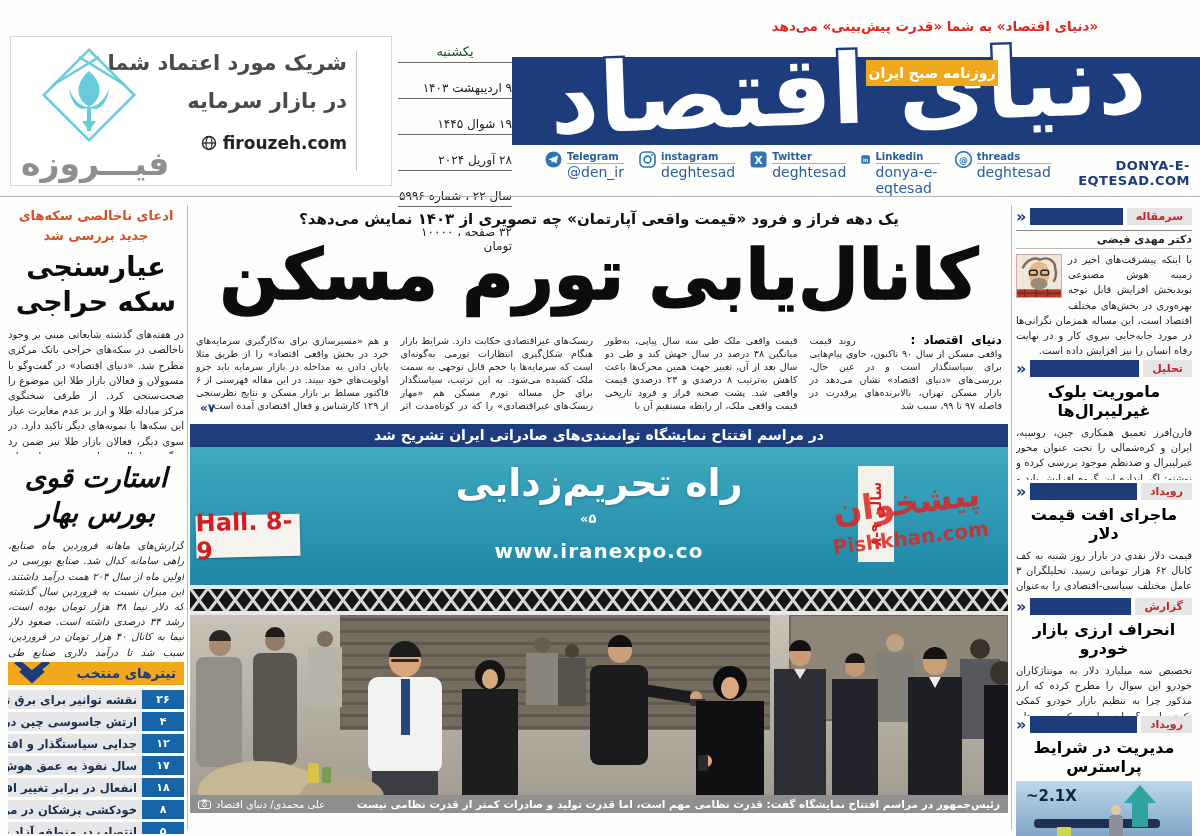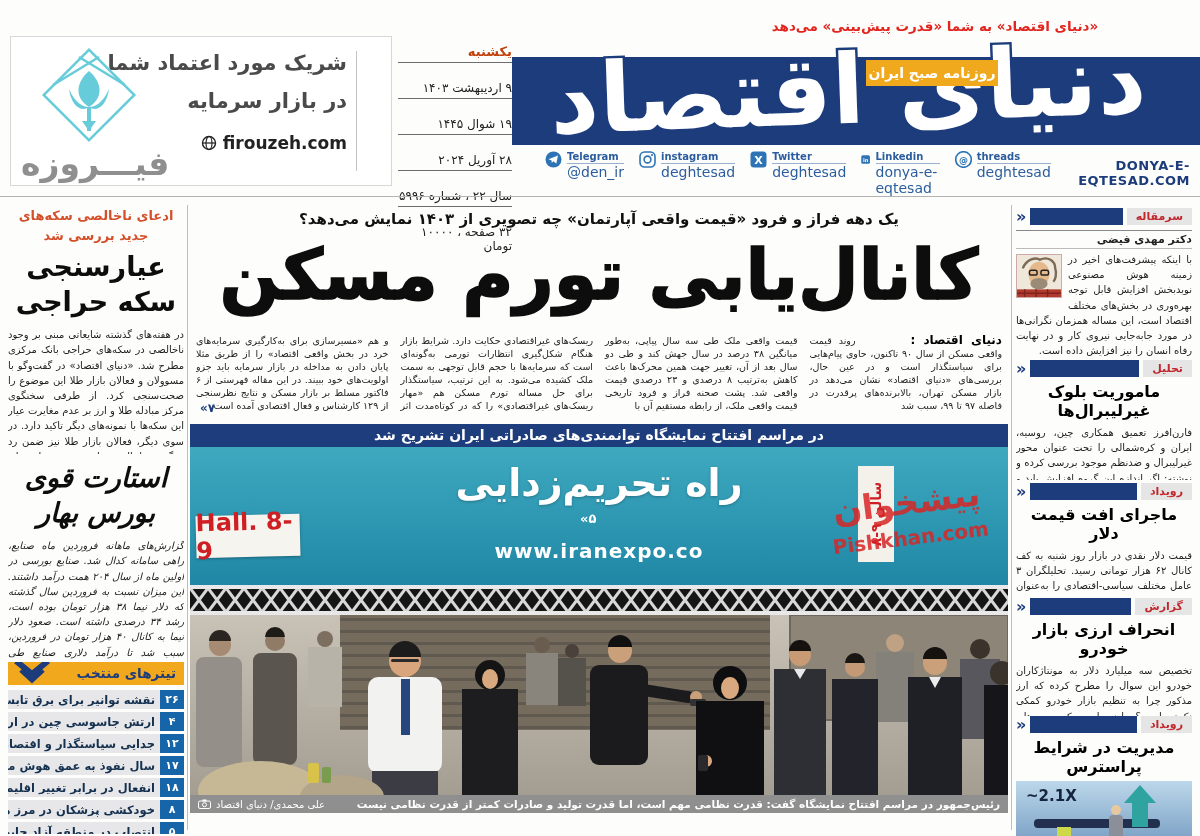--- a/index.html
+++ b/index.html
@@ -11,21 +11,21 @@
   #hdr-rule{position:absolute;left:0;top:196px;width:1200px;height:1px;background:#b3b3b3;}
   
   #ad{position:absolute;left:10px;top:36px;width:382px;height:150px;border:1px solid #d8d8d8;background:#fff;}
   #ad .vline{position:absolute;right:34px;top:14px;bottom:14px;width:1px;background:#c4c4c4;}
   #ad .l1{position:absolute;right:44px;top:14px;font-size:21px;font-weight:bold;color:#4a4a4a;}
   #ad .l2{position:absolute;right:44px;top:52px;font-size:21px;font-weight:bold;color:#4a4a4a;}
   #ad .url{position:absolute;right:44px;top:96px;font-size:17px;font-weight:bold;color:#222;direction:ltr;display:flex;align-items:center;gap:6px;}
   #ad .brand{position:absolute;left:10px;bottom:2px;font-size:33px;font-weight:bold;color:#8f8f8f;}
   
   #dateblk{position:absolute;left:398px;top:44px;width:114px;}
-  #dateblk .wd{font-size:13px;font-weight:bold;color:#c2410c;text-align:right;padding-bottom:3px;}
+  #dateblk .wd{font-size:13px;font-weight:normal;color:#14532d;text-align:center;padding-bottom:3px;}
   #dateblk .row{border-top:1px solid #6d6d6d;padding:18px 0 3px;font-size:12px;color:#222;text-align:right;}
   
   #band{position:absolute;left:512px;top:57px;width:688px;height:88px;background:#1d3c7c;}
   #logo-svg{position:absolute;left:505px;top:15px;overflow:visible;}
   #tagline{position:absolute;left:770px;top:18px;width:330px;text-align:center;font-size:13.5px;font-weight:bold;color:#e2261f;}
   #badge{position:absolute;left:866px;top:60px;width:132px;height:26px;background:#f0a91c;color:#fff;font-size:14px;font-weight:bold;display:flex;align-items:center;justify-content:center;z-index:4;}
   #website{position:absolute;left:1022px;top:158px;width:168px;text-align:right;font-size:13px;font-weight:bold;color:#1d3c7c;direction:ltr;letter-spacing:.5px;}
   #social{position:absolute;left:545px;top:151px;width:465px;display:flex;gap:15px;direction:ltr;}
   .soc{display:flex;gap:5px;align-items:flex-start;}
   .soc .nm{font-size:10px;font-weight:bold;color:#2b5d9e;border-bottom:1px solid #9ab0cf;padding-bottom:1px;}
@@ -74,21 +74,21 @@
   
   .la{position:absolute;left:8px;width:176px;overflow:hidden;}
   .la .kick{font-size:13px;color:#d4502a;font-weight:bold;text-align:center;line-height:1.5;margin-bottom:4px;}
   .la h2{font-size:27px;font-weight:bold;text-align:center;line-height:1.3;color:#0d0d0d;margin:2px 0 8px;}
   .la p{font-size:10px;line-height:1.52;text-align:justify;color:#1c1c1c;margin:0;}
   
   #picks-bar{position:relative;height:23px;background:#f2a81d;margin-bottom:5px;}
   #picks-bar .t{position:absolute;right:8px;top:0;line-height:23px;font-size:13.5px;font-weight:bold;color:#1d3c7c;}
   #picks-bar svg{position:absolute;left:4px;top:-4px;}
   .pick{display:flex;align-items:center;background:#e7e7e9;height:19px;margin-bottom:3px;gap:5px;}
-  .pick .pg{width:24px;height:19px;background:#1565a8;color:#fff;font-size:11px;font-weight:bold;display:flex;align-items:center;justify-content:center;flex:none;}
+  .pick .pg{width:42px;height:19px;background:#1565a8;color:#fff;font-size:11px;font-weight:bold;display:flex;align-items:center;justify-content:center;flex:none;}
   .pick .tx{font-size:11.5px;font-weight:bold;color:#14304f;white-space:nowrap;}
 </style>
 </head>
 <body>
 
 <div id="page">
 
   <div id="ad">
     <svg width="100" height="104" style="position:absolute;left:28px;top:8px;">
       <g fill="none" stroke="#66ccd9" stroke-width="2.5">

